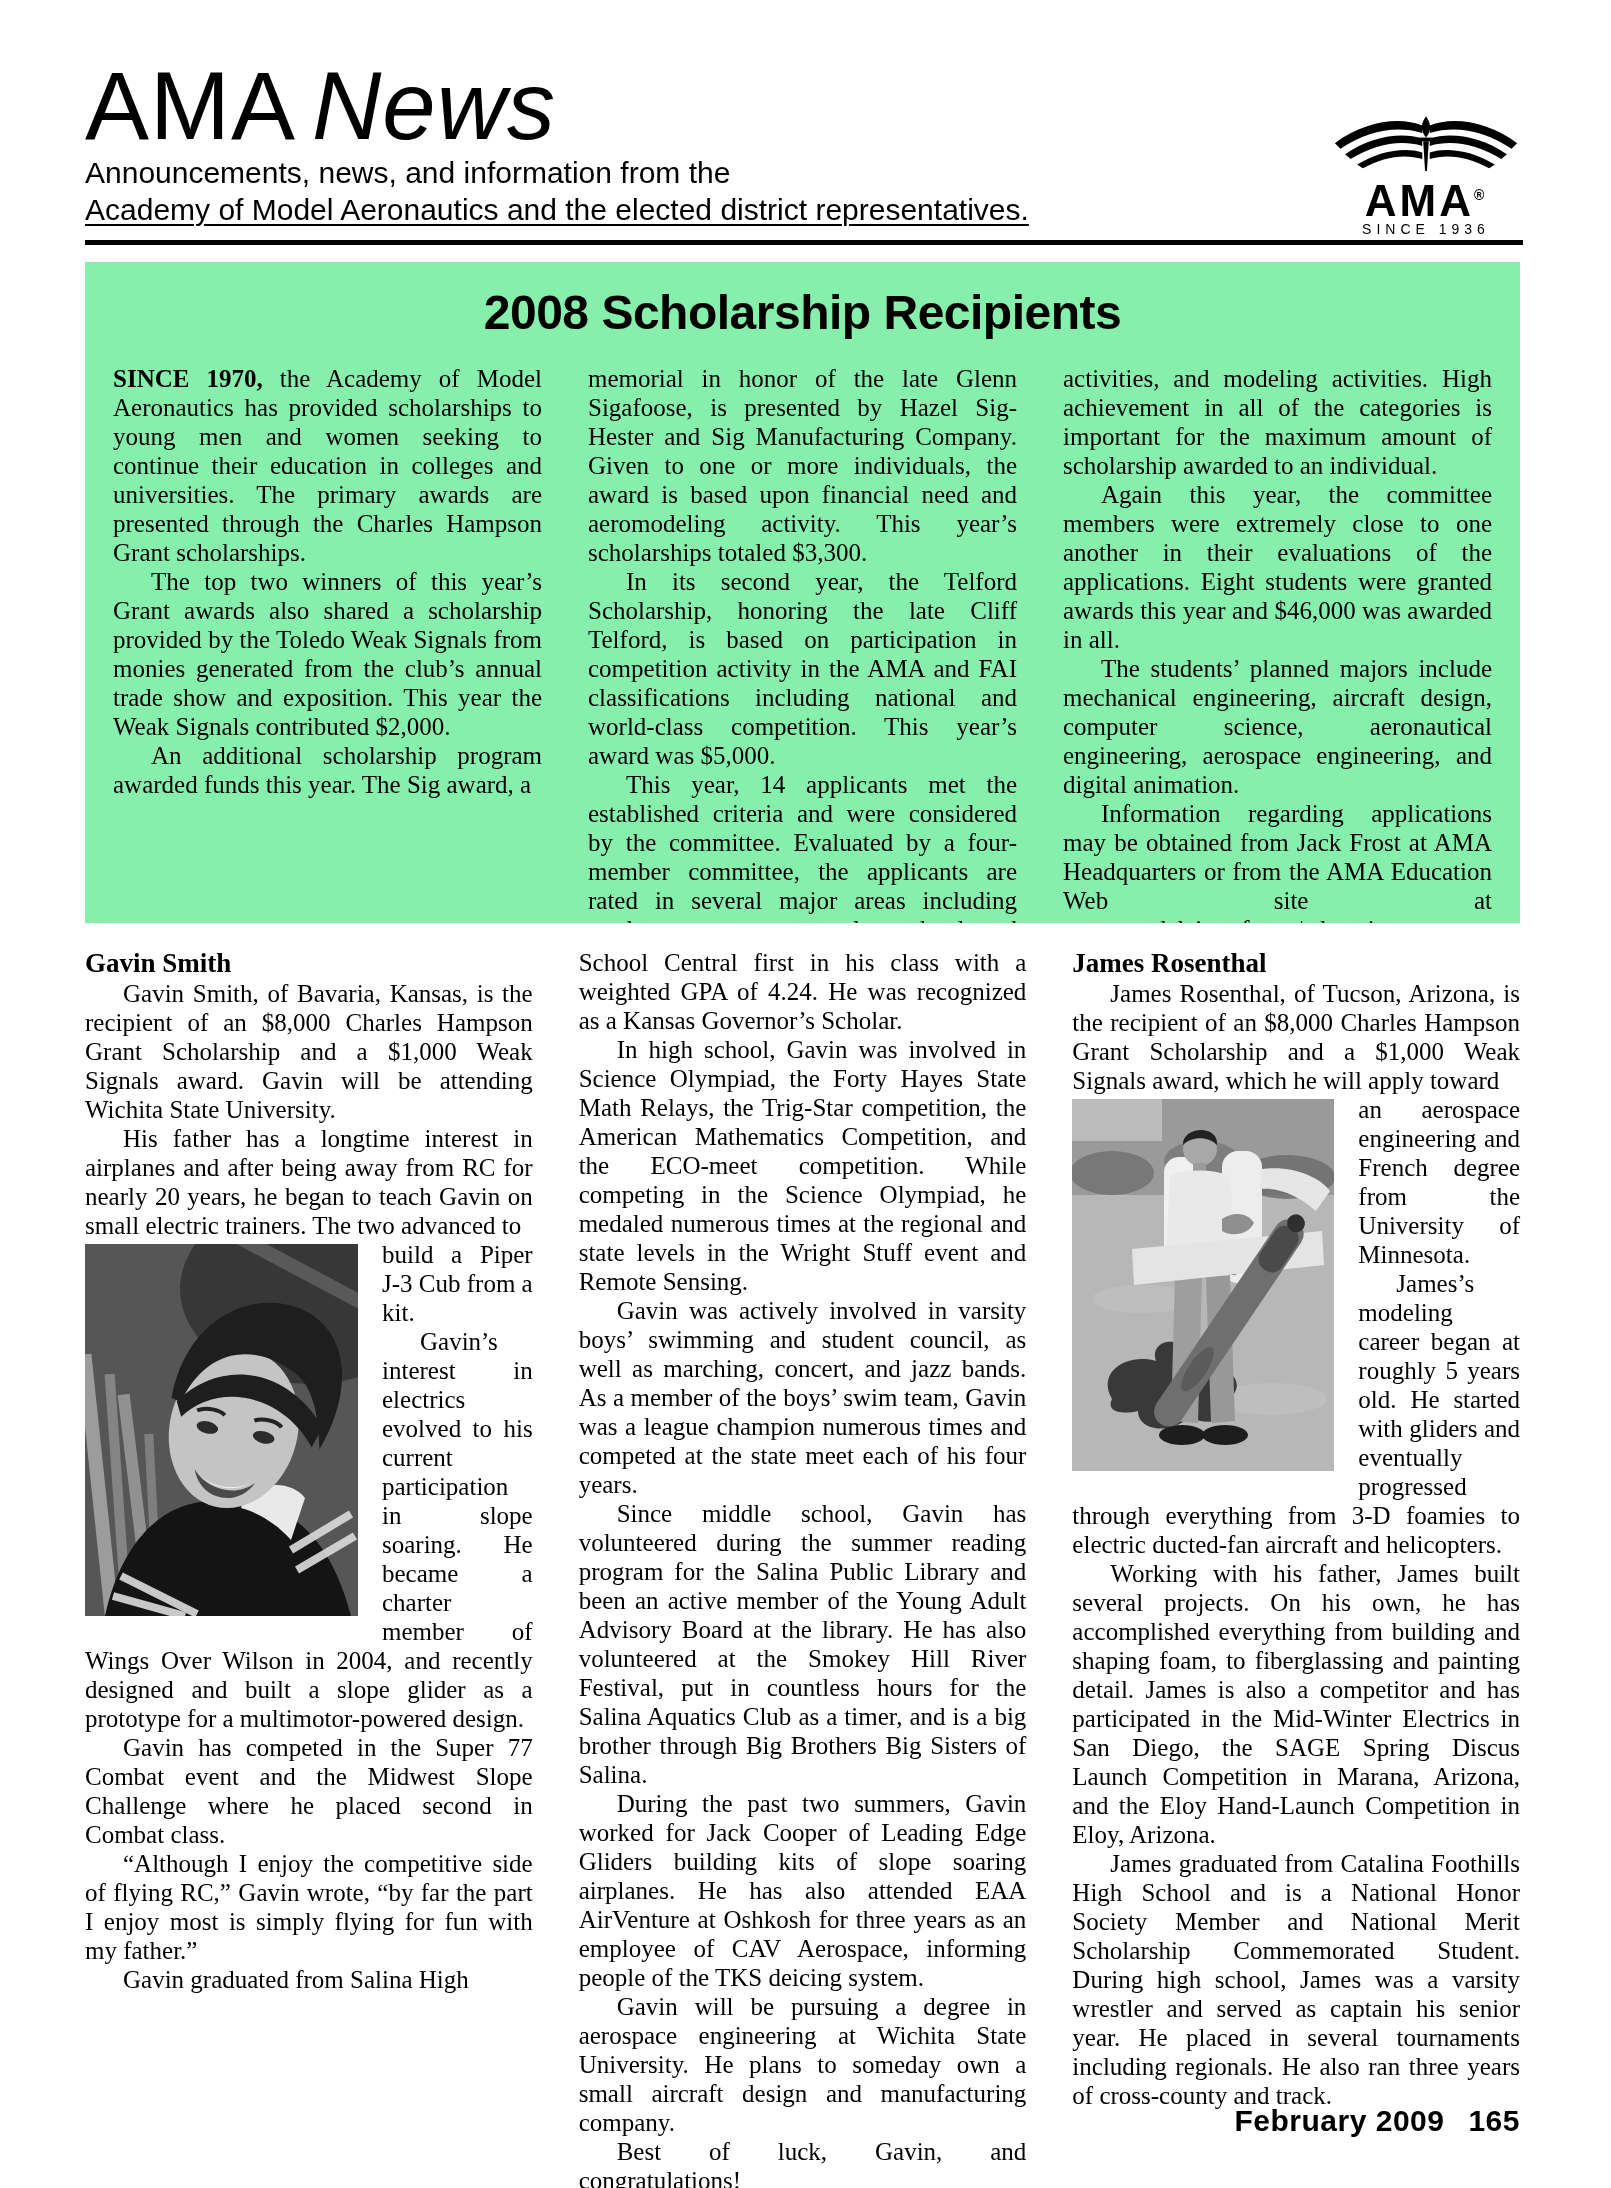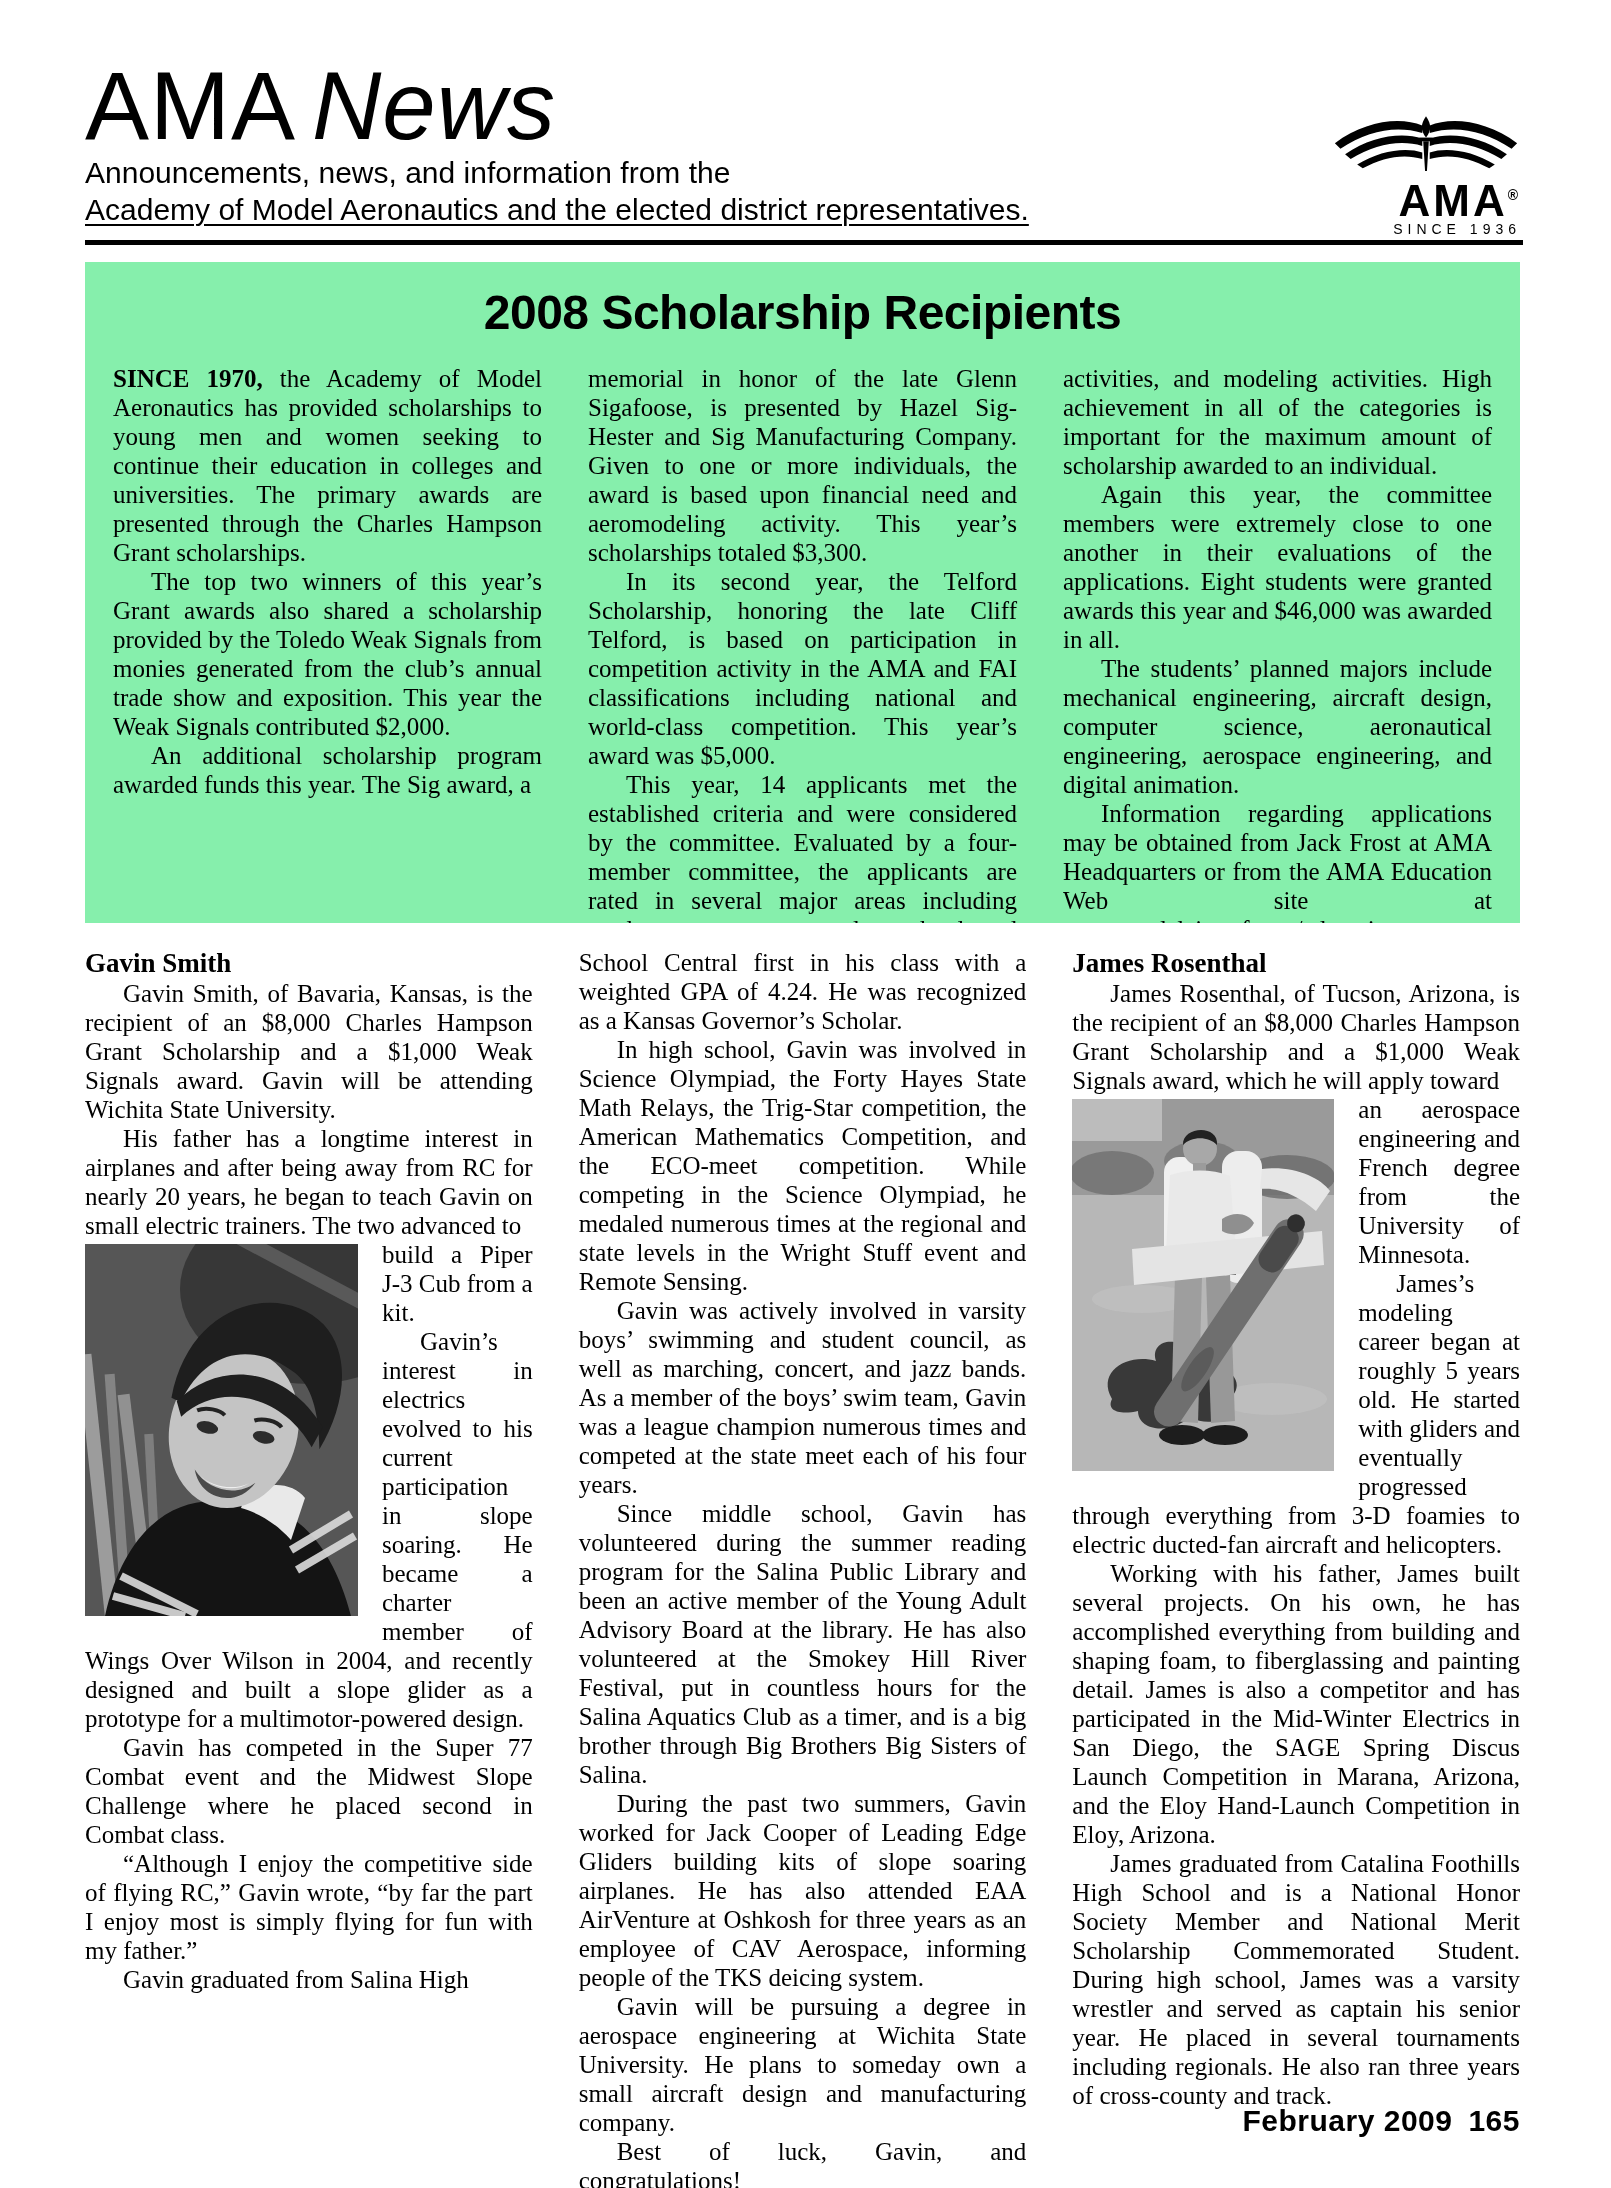--- a/index.html
+++ b/index.html
@@ -16,21 +16,21 @@
   .brand {
     font-family:"Liberation Sans", sans-serif; font-weight:300;
     font-size:96px; line-height:1.0; letter-spacing:1px; white-space:nowrap;
   }
   .brand .news { font-style:italic; margin-left:16px; }
   .subtitle {
     font-family:"Liberation Sans", sans-serif; font-size:30px; line-height:37px;
   }
   .subtitle.u { text-decoration:underline; text-decoration-thickness:2px; text-underline-offset:4px; }
   .logo {
-    position:absolute; right:2px; bottom:2px; width:190px; text-align:right;
+    position:absolute; right:2px; bottom:2px; width:190px; text-align:center;
     font-family:"Liberation Sans", sans-serif;
   }
   .logo svg { display:block; margin:0 auto; }
   .logo-ama { font-weight:bold; font-size:44px; line-height:38px; letter-spacing:3px; }
   .logo-ama sup { font-size:14px; }
   .logo-since { font-size:14px; letter-spacing:5px; line-height:18px; }
   
   .intro-box {
     position:absolute; left:85px; top:262px; width:1435px; height:661px;
     background:#86efac; box-sizing:border-box; padding:24px 28px 0 28px; overflow:hidden;
@@ -49,21 +49,21 @@
     text-align:left; font-weight:bold; font-size:27px; line-height:31px; margin:0;
   }
   .photo { float:left; margin:4px 24px 2px 0; }
   .photo svg { display:block; }
   
   .footer {
     position:absolute; right:91px; top:2104px;
     font-family:"Liberation Sans", sans-serif; font-size:30px; font-weight:bold;
     letter-spacing:0.5px;
   }
-  .footer .page-num { margin-left:16px; }
+  .footer .page-num { margin-left:24px; }
 </style>
 </head>
 <body>
 
 <div class="page">
 
   <div class="header">
     <div class="brand"><span>AMA</span><span class="news">News</span></div>
     <div class="subtitle">Announcements, news, and information from the</div>
     <div class="subtitle u">Academy of Model Aeronautics and the elected district representatives.</div>

